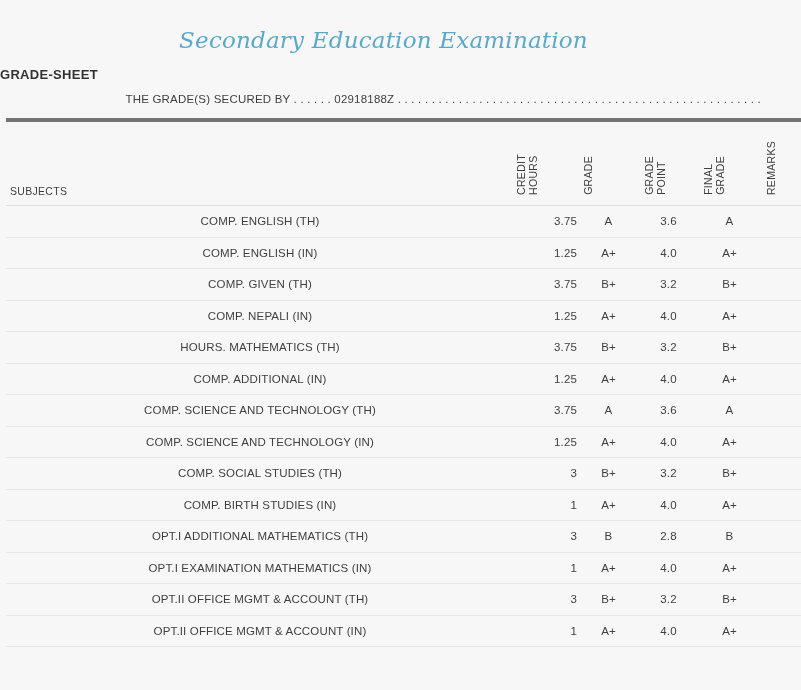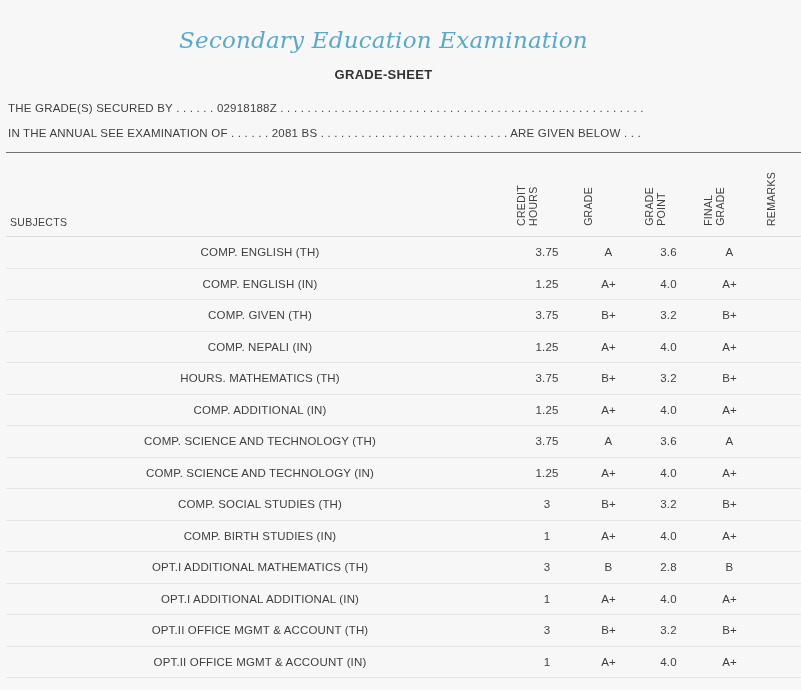--- a/index.html
+++ b/index.html
@@ -25,49 +25,49 @@
     text-align: center;
     color: #5aa9c8;
     font-family: "DejaVu Serif", serif;
     font-style: italic;
     font-size: 23px;
     font-weight: normal;
     padding-top: 27px;
     letter-spacing: 0.2px;
   }
   .subtitle {
-    text-align: center;
     font-size: 13px;
     font-weight: bold;
     color: #333;
     margin-top: 14px;
     letter-spacing: 0.3px;
   }
   .info-block {
-    margin-top: 20px;
+    margin-top: 11px;
     padding: 0 6px 0 6px;
+    text-align: right;
   }
   .info-line {
     font-size: 11.5px;
     color: #3f3f3f;
     letter-spacing: 0.2px;
     white-space: nowrap;
     overflow: hidden;
     margin-bottom: 13px;
     padding-left: 2px;
   }
   table.grades {
     width: 789px;
     margin: 0 6px;
     border-collapse: collapse;
     margin-top: 8px;
     table-layout: fixed;
   }
   table.grades thead th {
-    border-top: 1px solid #737373;
+    border-top: 4px solid #737373;
     border-bottom: 1px solid #ddd;
     height: 74px;
     vertical-align: bottom;
     padding-bottom: 8px;
     font-size: 10.5px;
     font-weight: normal;
     color: #3f3f3f;
     letter-spacing: 0.3px;
   }
   th.subjects-head {
@@ -95,38 +95,37 @@
     height: 28.5px;
     font-size: 11.5px;
     color: #3f3f3f;
     letter-spacing: 0.15px;
   }
   td.subject {
     text-align: center;
     padding-left: 4px;
   }
   td.num {
-    text-align: center;
+    text-align: right;
     padding-left: 6px;
   }
   td.center {
     text-align: center;
   }
 </style>
 </head>
 <body>
 
 <div class="sheet">
 
   <div class="title">Secondary Education Examination</div>
   <div class="subtitle">GRADE-SHEET</div>
 
   <div class="info-block">
     <div class="info-line">THE GRADE(S) SECURED BY . . . . . .  02918188Z . . . . . . . . . . . . . . . . . . . . . . . . . . . . . . . . . . . . . . . . . . . . . . . . . . . . . .</div>
-    <div class="info-line">IN THE ANNUAL SEE EXAMINATION OF . . . . . .  2081 BS . . . . . . . . . . . . . . . . . . . . . . . . . . . . ARE GIVEN BELOW . . .</div>
   </div>
 
   <table class="grades">
     <thead>
       <tr>
         <th class="subjects-head">SUBJECTS</th>
         <th class="ch"><span class="vert">CREDIT
 HOURS</span></th>
         <th class="gr"><span class="vert">GRADE</span></th>
         <th class="gp"><span class="vert">GRADE
@@ -219,21 +218,21 @@
         </tr>
         <tr>
           <td class="subject">OPT.I ADDITIONAL MATHEMATICS (TH)</td>
           <td class="num">3</td>
           <td class="center">B</td>
           <td class="center">2.8</td>
           <td class="center">B</td>
           <td class="center"></td>
         </tr>
         <tr>
-          <td class="subject">OPT.I ADDITIONAL ADDITIONAL (IN)</td>
+          <td class="subject">OPT.I EXAMINATION MATHEMATICS (IN)</td>
           <td class="num">1</td>
           <td class="center">A+</td>
           <td class="center">4.0</td>
           <td class="center">A+</td>
           <td class="center"></td>
         </tr>
         <tr>
           <td class="subject">OPT.II OFFICE MGMT &amp; ACCOUNT (TH)</td>
           <td class="num">3</td>
           <td class="center">B+</td>

